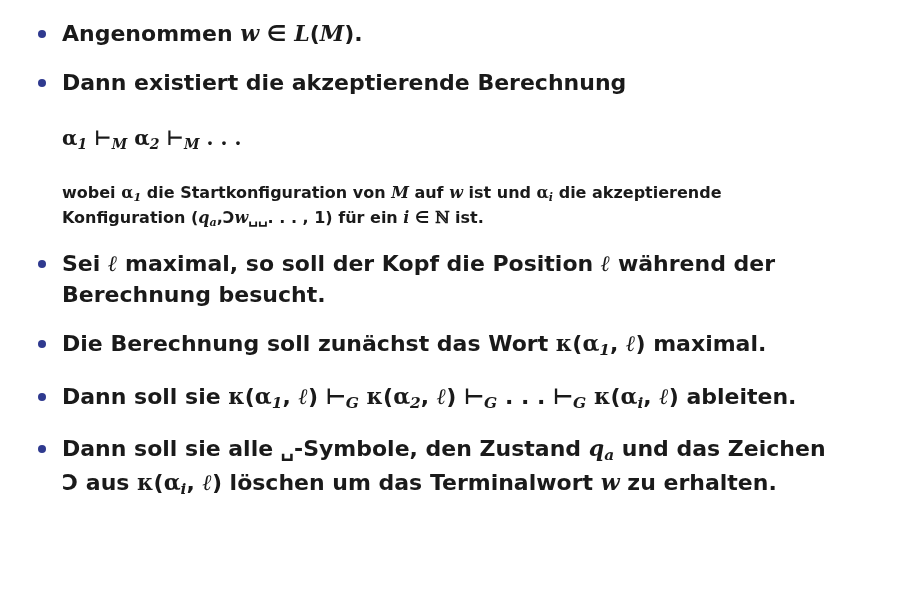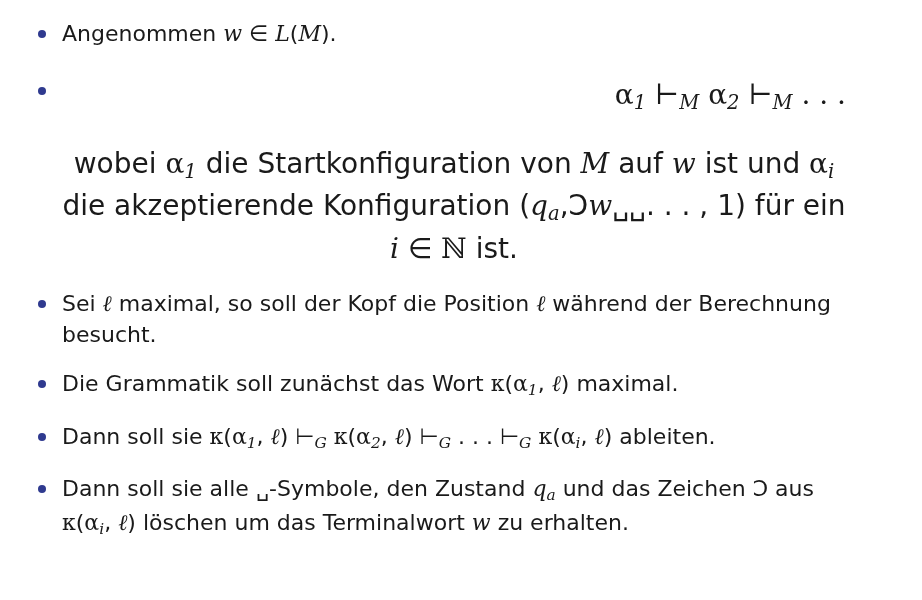--- a/index.html
+++ b/index.html
@@ -13,20 +13,21 @@
     font-family: "DejaVu Sans", sans-serif;
     color: #1a1a1a;
     overflow: hidden;
   }
   .slide {
     position: relative;
     width: 874px;
     height: 600px;
     box-sizing: border-box;
     padding: 18px 28px 10px 28px;
+    font-weight: bold;
   }
   ul.bullets {
     list-style: none;
     margin: 0;
     padding: 0;
   }
   li.bullet {
     position: relative;
     padding-left: 34px;
     margin: 0 0 18px 0;
@@ -52,31 +53,30 @@
     font-family: "DejaVu Serif", serif;
     font-style: normal;
   }
   sub {
     font-size: 0.7em;
     font-family: "DejaVu Serif", serif;
     font-style: italic;
     vertical-align: -0.28em;
   }
   .display-eq {
-    text-align: right;
-    font-size: 28px;
+    text-align: left;
+    font-size: 20px;
     margin: 26px 0 26px 0;
     font-family: "DejaVu Serif", serif;
   }
   .cont-para {
-    font-size: 28px;
+    font-size: 16px;
     line-height: 1.45;
     margin: 0 0 18px 0;
     padding-left: 34px;
-    text-align: center;
   }
   .blank {
     font-family: "DejaVu Sans Mono", monospace;
     letter-spacing: 0;
   }
   .bracket {
     font-family: "DejaVu Sans", sans-serif;
   }
   .bbN {
     font-family: "DejaVu Serif", serif;
@@ -90,34 +90,35 @@
 
   <ul class="bullets">
 
     <li class="bullet">
       <span class="dot"></span>
       <span class="txt"><span class="mu-plain">Angenommen </span><span class="mi">w</span><span class="mu-plain"> ∈ </span><span class="mi">L</span><span class="mu-plain">(</span><span class="mi">M</span><span class="mu-plain">).</span></span>
     </li>
 
     <li class="bullet">
       <span class="dot"></span>
+      <span class="txt"><span class="mu-plain">Dann existiert die akzeptierende Berechnung</span></span>
 
       <div class="display-eq"><span class="greek">α</span><sub>1</sub><span class="mu-plain"> ⊢</span><sub>M</sub><span class="mu-plain"> </span><span class="greek">α</span><sub>2</sub><span class="mu-plain"> ⊢</span><sub>M</sub><span class="mu-plain"> . . .</span></div>
 
       <div class="cont-para" style="padding-left:0"><span class="mu-plain">wobei </span><span class="greek">α</span><sub>1</sub><span class="mu-plain"> die Startkonfiguration von </span><span class="mi">M</span><span class="mu-plain"> auf </span><span class="mi">w</span><span class="mu-plain"> ist und </span><span class="greek">α</span><sub>i</sub><span class="mu-plain"> die akzeptierende Konfiguration (</span><span class="mi">q</span><sub>a</sub><span class="mu-plain">,</span><span class="bracket">Ɔ</span><span class="mi">w</span><span class="blank">␣␣</span><span class="mu-plain">. . . , 1) für ein </span><span class="mi">i</span><span class="mu-plain"> ∈ </span><span class="bbN">ℕ</span><span class="mu-plain"> ist.</span></div>
     </li>
 
     <li class="bullet">
       <span class="dot"></span>
       <span class="txt"><span class="mu-plain">Sei </span><span class="mi">ℓ</span><span class="mu-plain"> maximal, so soll der Kopf die Position </span><span class="mi">ℓ</span><span class="mu-plain"> während der Berechnung besucht.</span></span>
     </li>
 
     <li class="bullet">
       <span class="dot"></span>
-      <span class="txt"><span class="mu-plain">Die Grammatik soll zunächst das Wort </span><span class="greek">κ</span><span class="mu-plain">(</span><span class="greek">α</span><sub>1</sub><span class="mu-plain">, </span><span class="mi">ℓ</span><span class="mu-plain">) maximal.</span></span>
+      <span class="txt"><span class="mu-plain">Die Berechnung soll zunächst das Wort </span><span class="greek">κ</span><span class="mu-plain">(</span><span class="greek">α</span><sub>1</sub><span class="mu-plain">, </span><span class="mi">ℓ</span><span class="mu-plain">) maximal.</span></span>
     </li>
 
     <li class="bullet">
       <span class="dot"></span>
       <span class="txt"><span class="mu-plain">Dann soll sie </span><span class="greek">κ</span><span class="mu-plain">(</span><span class="greek">α</span><sub>1</sub><span class="mu-plain">, </span><span class="mi">ℓ</span><span class="mu-plain">) ⊢</span><sub>G</sub><span class="mu-plain"> </span><span class="greek">κ</span><span class="mu-plain">(</span><span class="greek">α</span><sub>2</sub><span class="mu-plain">, </span><span class="mi">ℓ</span><span class="mu-plain">) ⊢</span><sub>G</sub><span class="mu-plain"> . . . ⊢</span><sub>G</sub><span class="mu-plain"> </span><span class="greek">κ</span><span class="mu-plain">(</span><span class="greek">α</span><sub>i</sub><span class="mu-plain">, </span><span class="mi">ℓ</span><span class="mu-plain">) ableiten.</span></span>
     </li>
 
     <li class="bullet">
       <span class="dot"></span>
       <span class="txt"><span class="mu-plain">Dann soll sie alle </span><span class="blank">␣</span><span class="mu-plain">-Symbole, den Zustand </span><span class="mi">q</span><sub>a</sub><span class="mu-plain"> und das Zeichen </span><span class="bracket">Ɔ</span><span class="mu-plain"> aus </span><span class="greek">κ</span><span class="mu-plain">(</span><span class="greek">α</span><sub>i</sub><span class="mu-plain">, </span><span class="mi">ℓ</span><span class="mu-plain">) löschen um das Terminalwort </span><span class="mi">w</span><span class="mu-plain"> zu erhalten.</span></span>

